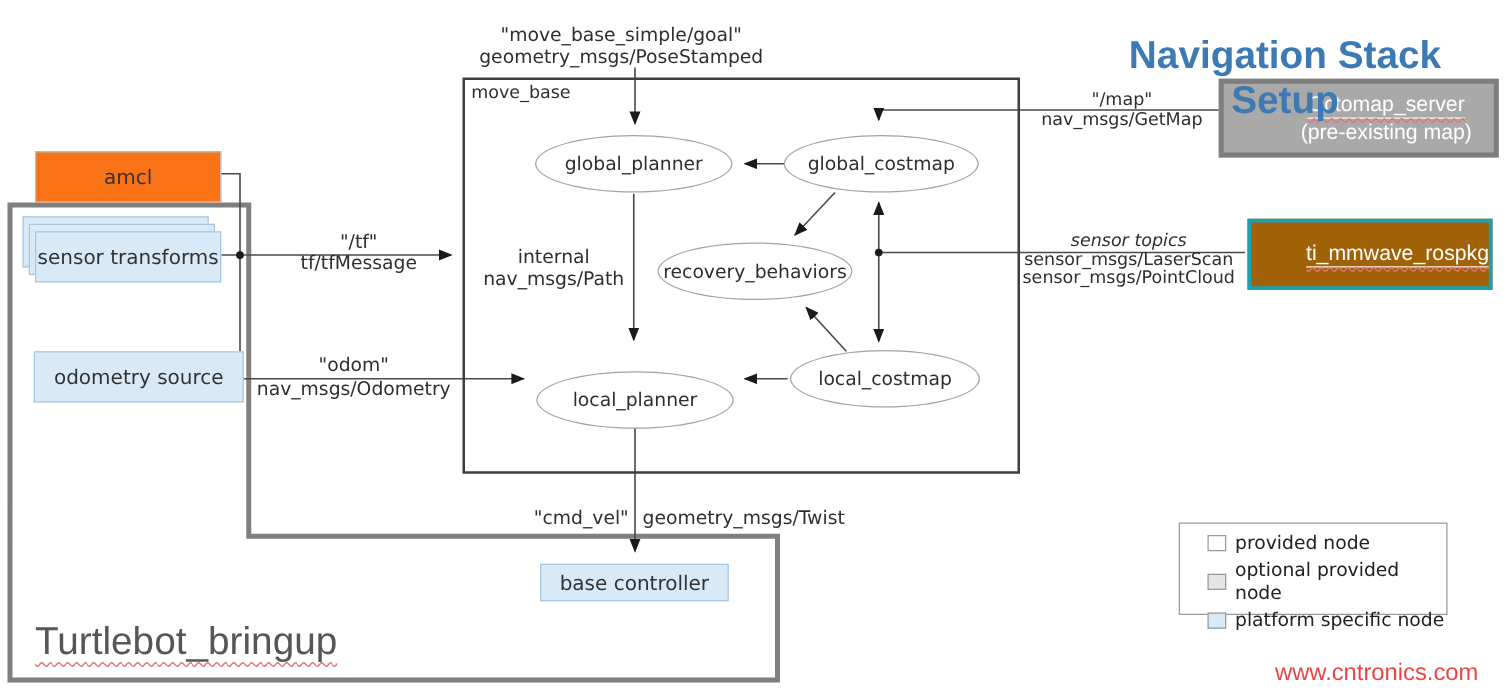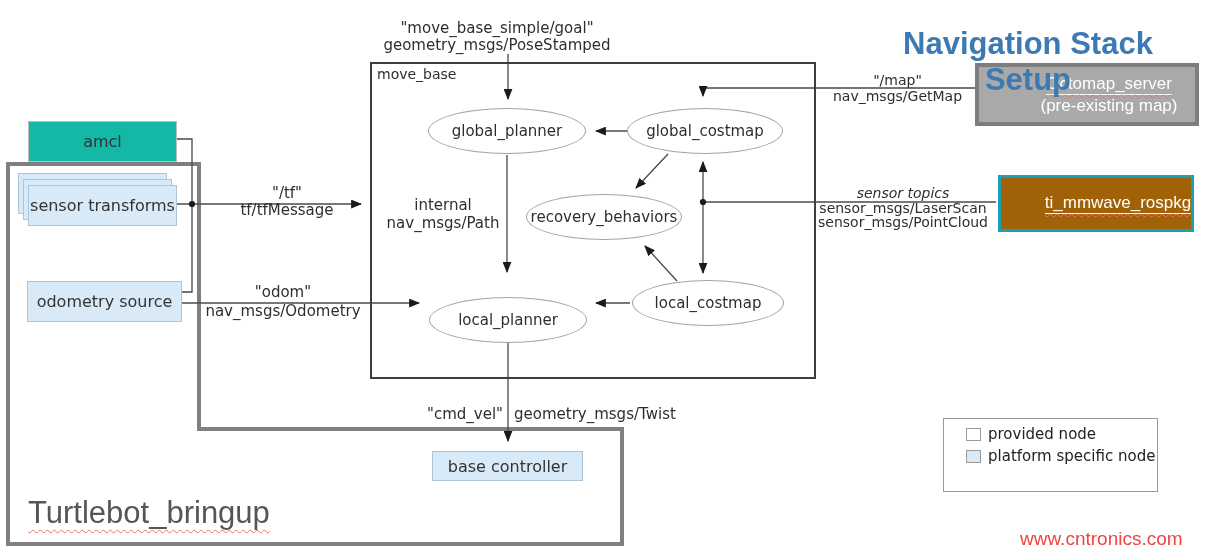--- a/index.html
+++ b/index.html
@@ -2,21 +2,21 @@
 <html><head>
 <meta charset="utf-8">
 <style>
   html,body{margin:0;padding:0;background:#fff;}
   #canvas{position:relative;width:1208px;height:558px;background:#ffffff;overflow:hidden;
           font-family:"DejaVu Sans",sans-serif;}
   svg.wires{position:absolute;left:0;top:0;z-index:0;}
   .node{position:absolute;display:flex;align-items:center;justify-content:center;
         box-sizing:border-box;font-size:16px;color:#333;z-index:2;text-align:center;}
   .blue{background:#d8eaf8;border:1px solid #a9c6dd;}
-  .gray{background:#14b8a6;border:1px solid #bdbdbd;}
+  .gray{background:#f97316;border:1px solid #bdbdbd;}
   .stack{z-index:1;}
   .ellipse{position:absolute;box-sizing:border-box;border:1px solid #a3a3a3;border-radius:50%;
            background:#fff;display:flex;align-items:center;justify-content:center;
            font-size:15px;color:#2e2e2e;z-index:2;}
   .lbl{position:absolute;font-size:15px;color:#2e2e2e;text-align:center;line-height:18px;z-index:3;}
   .container-box{position:absolute;box-sizing:border-box;border:2px solid #3e3e3e;z-index:1;}
   .container-title{position:absolute;left:5px;top:2px;font-size:14px;color:#2e2e2e;}
   .bigbox{position:absolute;box-sizing:border-box;display:flex;flex-direction:column;
           align-items:center;justify-content:center;color:#fff;z-index:2;
           font-family:"Liberation Sans",sans-serif;text-align:center;padding-left:44px;}
@@ -77,21 +77,21 @@
   <div class="node gray" style="left:28px;top:121px;width:149px;height:41px;">
     <span>amcl</span>
   </div>
 
   <div class="node blue stack" style="left:18px;top:173px;width:149px;height:41px;"></div>
   <div class="node blue stack" style="left:23px;top:179px;width:149px;height:41px;"></div>
   <div class="node blue" style="left:28px;top:185px;width:149px;height:41px;z-index:2;">
     <span>sensor transforms</span>
   </div>
 
-  <div class="node blue" style="left:27px;top:281px;width:155px;height:41px;">
+  <div class="node blue" style="left:27px;top:281px;width:168px;height:41px;">
     <span>odometry source</span>
   </div>
 
   <div class="node blue" style="left:432px;top:451px;width:151px;height:30px;">
     <span>base controller</span>
   </div>
 
   <div class="ellipse" style="left:428px;top:108px;width:158px;height:46px;">
     <span>global_planner</span>
   </div>
@@ -153,20 +153,24 @@
 
   <div class="title">Navigation Stack Setup</div>
   <div class="turtle">Turtlebot_bringup</div>
 
   <div class="legend">
     <div class="lrow">
       <span class="swatch" style="background:#ffffff;"></span>
       <span>provided node</span>
     </div>
     <div class="lrow">
+      <span class="swatch" style="background:#e4e4e4;"></span>
+      <span>optional provided node</span>
+    </div>
+    <div class="lrow">
       <span class="swatch" style="background:#d8eaf8;"></span>
       <span>platform specific node</span>
     </div>
   </div>
 
   <div class="watermark">www.cntronics.com</div>
 
 </div>
 
 </body></html>

